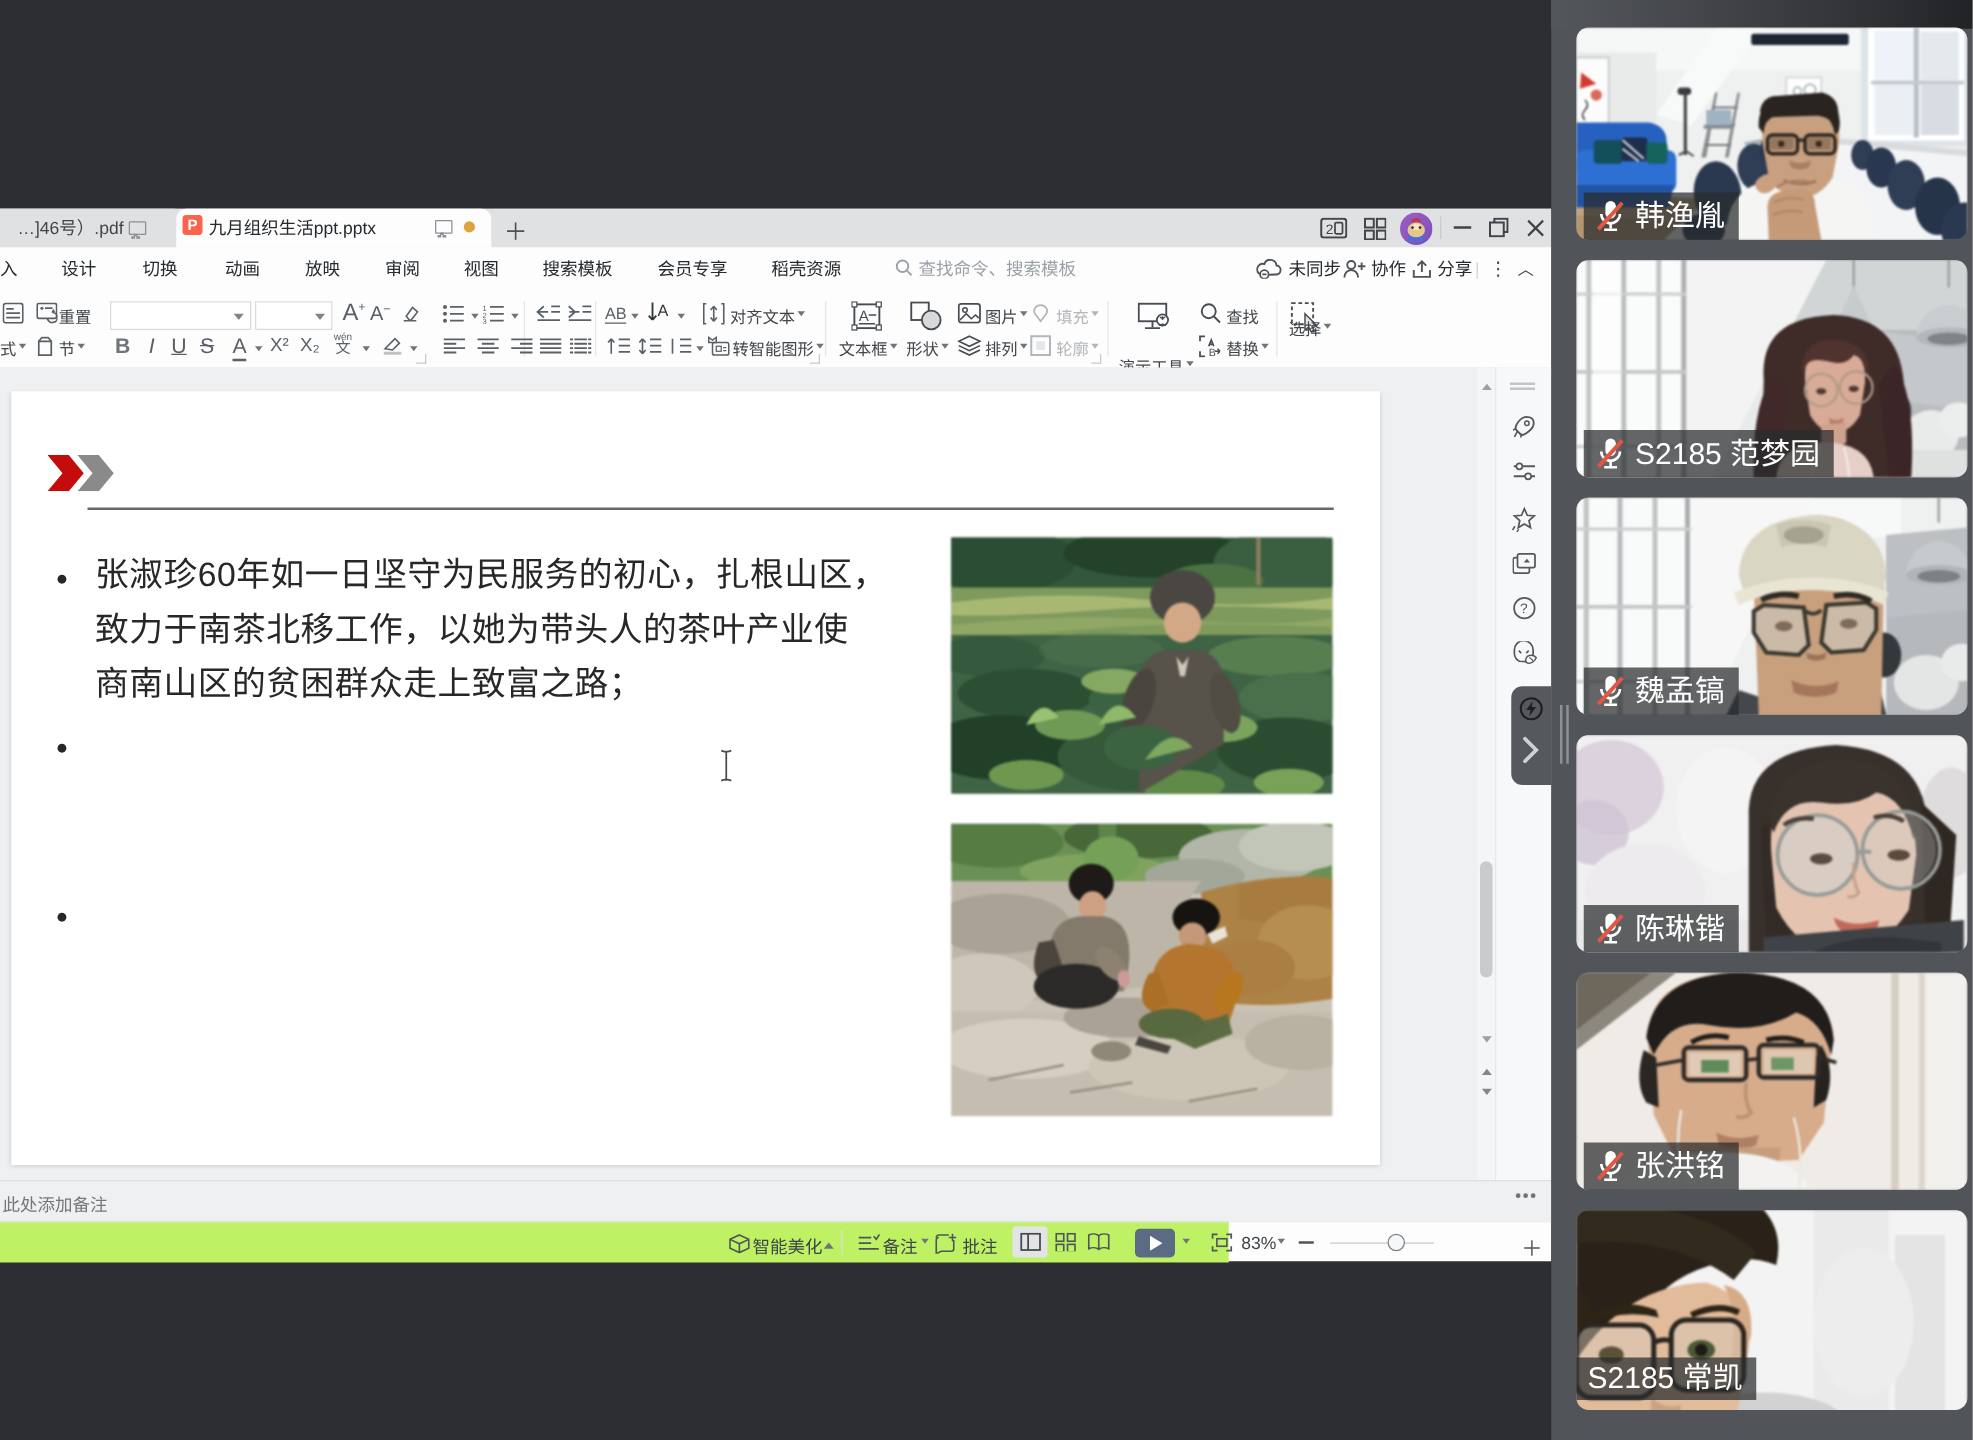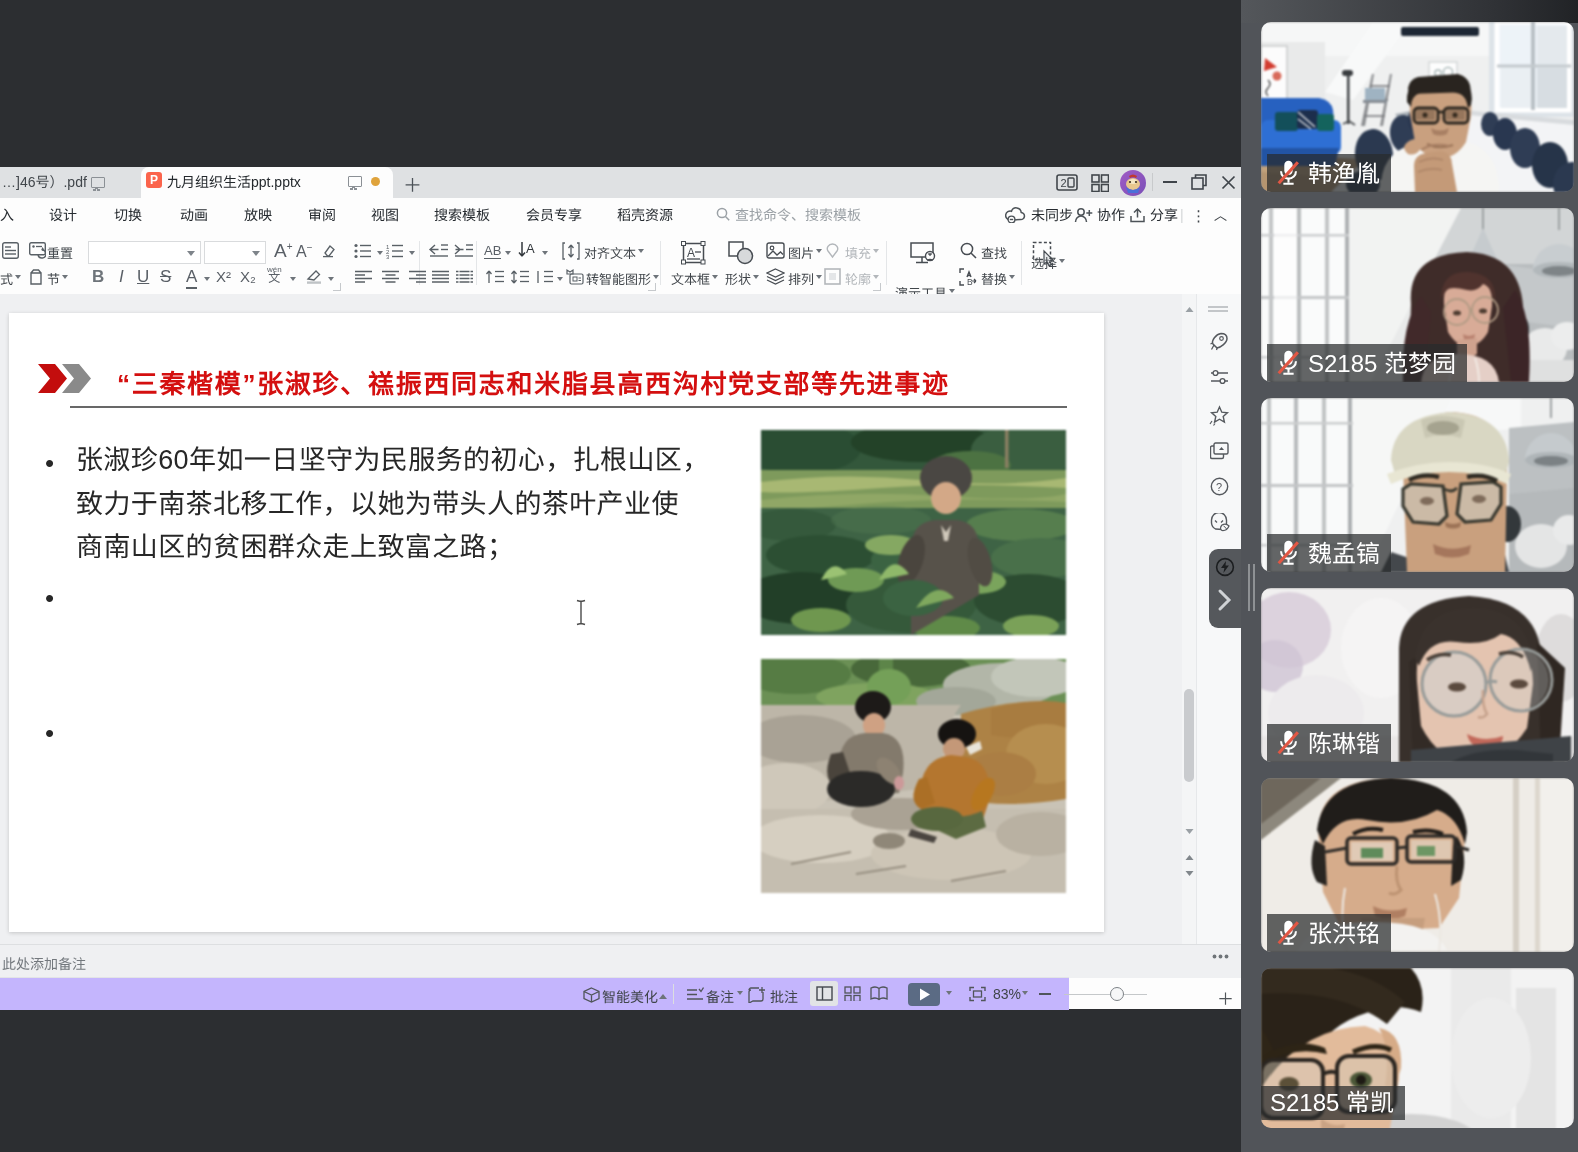--- a/index.html
+++ b/index.html
@@ -23,39 +23,39 @@
 .combo:after{content:"";position:absolute;right:5px;top:9px;border:4px solid transparent;border-top:5px solid #7e848a;}
 .dar{display:inline-block;vertical-align:2px;margin-left:2px;border:3.5px solid transparent;border-top:4.5px solid #6e747a;}
 
 #slidearea{position:absolute;left:0;top:127px;width:1241px;height:650px;background:#eff0f2;}
 #slide{position:absolute;left:9px;top:19px;width:1095px;height:619px;background:#fff;box-shadow:0 1px 4px rgba(0,0,0,.18);}
 #rpanel{position:absolute;right:0;top:0;width:44px;height:650px;background:#f7f8f9;border-left:1px solid #e6e8ea;}
 #vscroll{position:absolute;right:44px;top:0;width:15px;height:650px;background:#f4f5f6;}
 #vthumb{position:absolute;left:2px;top:395px;width:10px;height:93px;background:#c9cbce;border-radius:5px;}
 
 #notes{position:absolute;left:0;top:777px;width:1241px;height:33px;background:#eff0f2;border-top:1px solid #dddfe1;color:#73787d;font-size:14px;}
-#status{position:absolute;left:0;top:810px;width:1069px;height:32px;background:#c4b5fd;border-top:1px solid #e2e4e6;font-size:14px;color:#3f4449;}
+#status{position:absolute;left:0;top:810px;width:983px;height:32px;background:#bef264;border-top:1px solid #e2e4e6;font-size:14px;color:#3f4449;}
 .bl{position:absolute;left:67px;width:680px;font-size:27px;line-height:43.5px;color:#272727;letter-spacing:0.4px;font-weight:500;white-space:nowrap;}
 .bdot{position:absolute;left:44px;font-size:26px;color:#272727;}
 
 #sidebar{position:absolute;left:1241px;top:0;width:337px;height:1152px;background:#515459;}
 #sbtopgrad{position:absolute;left:0;top:0;width:337px;height:23px;background:linear-gradient(to right,#54575b,#303236 75%,#212326);}
 .grip{position:absolute;left:7px;top:564px;width:2px;height:47px;background:#8e9194;}
 .tile{position:absolute;left:20px;width:313px;border-radius:10px;overflow:hidden;background:#888;}
 .tile>svg{filter:blur(1px);}
 .vlabel{position:absolute;left:6px;bottom:0;height:38px;background:rgba(40,43,45,.72);color:#fff;font-size:24px;line-height:39px;white-space:nowrap;}
 .vlabel .mic{margin:5px 7px 0 9px;float:left;}
 .vlabel .nm{float:left;padding-right:11px;}
 svg{display:block;}
 </style>
 </head>
 <body>
 <div id="wps">
   <div id="tabbar">
-    <div id="tabpdf"><span style="margin-left:2px">…]46号）.pdf</span>&nbsp;<span class="monico" style="top:1px"></span></div>
+    <div id="tabpdf"><span style="margin-left:14px">…]46号）.pdf</span>&nbsp;<span class="monico" style="top:1px"></span></div>
     <div id="tabactive">
       <div class="wpsicon">P</div>
         <div class="name">九月组织生活ppt.pptx</div>
       <span class="monico" style="position:absolute;left:207px;top:9px"></span>
       <span style="position:absolute;left:230px;top:10px;width:9px;height:9px;border-radius:50%;background:#dfa33c"></span>
     </div>
     <div style="position:absolute;left:403px;top:3px;font-size:19px;color:#4c5258;font-weight:400">＋</div>
     <svg style="position:absolute;left:1056px;top:7px" width="22" height="17" viewBox="0 0 22 17">
         <rect x="1" y="1" width="20" height="15" rx="2" fill="none" stroke="#41464b" stroke-width="1.6"></rect>
         <text x="4.5" y="13" font-size="11" fill="#41464b">2</text>
@@ -324,21 +324,20 @@
     <span class="abs" style="left:333px;top:50px;width:7px;height:7px;border-right:1.5px solid #c6c9cc;border-bottom:1.5px solid #c6c9cc"></span>
     <span class="abs" style="left:648px;top:50px;width:7px;height:7px;border-right:1.5px solid #c6c9cc;border-bottom:1.5px solid #c6c9cc"></span>
     <span class="abs" style="left:873px;top:50px;width:7px;height:7px;border-right:1.5px solid #c6c9cc;border-bottom:1.5px solid #c6c9cc"></span>
   </div>
   <div id="slidearea">
     <div id="slide">
       <svg class="abs" style="left:29px;top:51px" width="55" height="29" viewBox="0 0 55 29">
           <path d="M0 0 h17 l12 14.5 L17 29 H0 L12 14.5 z" fill="#c30d0d"></path>
           <path d="M24 0 h17 l12 14.5 L41 29 H24 L36 14.5 z" fill="#8a8a8a"></path>
         </svg>
-      <div class="abs" style="left:108px;top:50px;font-size:26px;letter-spacing:1.7px;font-weight:bold;color:#d40f0f;white-space:nowrap">“三秦楷模”张淑珍、禚振西同志和米脂县高西沟村党支部等先进事迹</div>
       <div class="abs" style="left:61px;top:93px;width:997px;height:1.6px;background:#686868"></div>
       <span class="bdot" style="left:36px;top:135px">•</span>
       <div class="bl" style="top:126px">张淑珍60年如一日坚守为民服务的初心，扎根山区，<br>致力于南茶北移工作，以她为带头人的茶叶产业使<br>商南山区的贫困群众走上致富之路；</div>
       <span class="bdot" style="left:36px;top:270px">•</span>
       <span class="bdot" style="left:36px;top:405px">•</span>
       <svg class="abs" style="left:752px;top:117px;filter:blur(0.8px)" width="305" height="205" viewBox="0 0 305 205">
         <rect width="305" height="205" fill="#5e8350"></rect>
         <rect width="305" height="44" fill="#33573b"></rect>
         <ellipse cx="40" cy="18" rx="60" ry="26" fill="#2a4d33"></ellipse>
         <ellipse cx="160" cy="12" rx="70" ry="20" fill="#234228"></ellipse>

